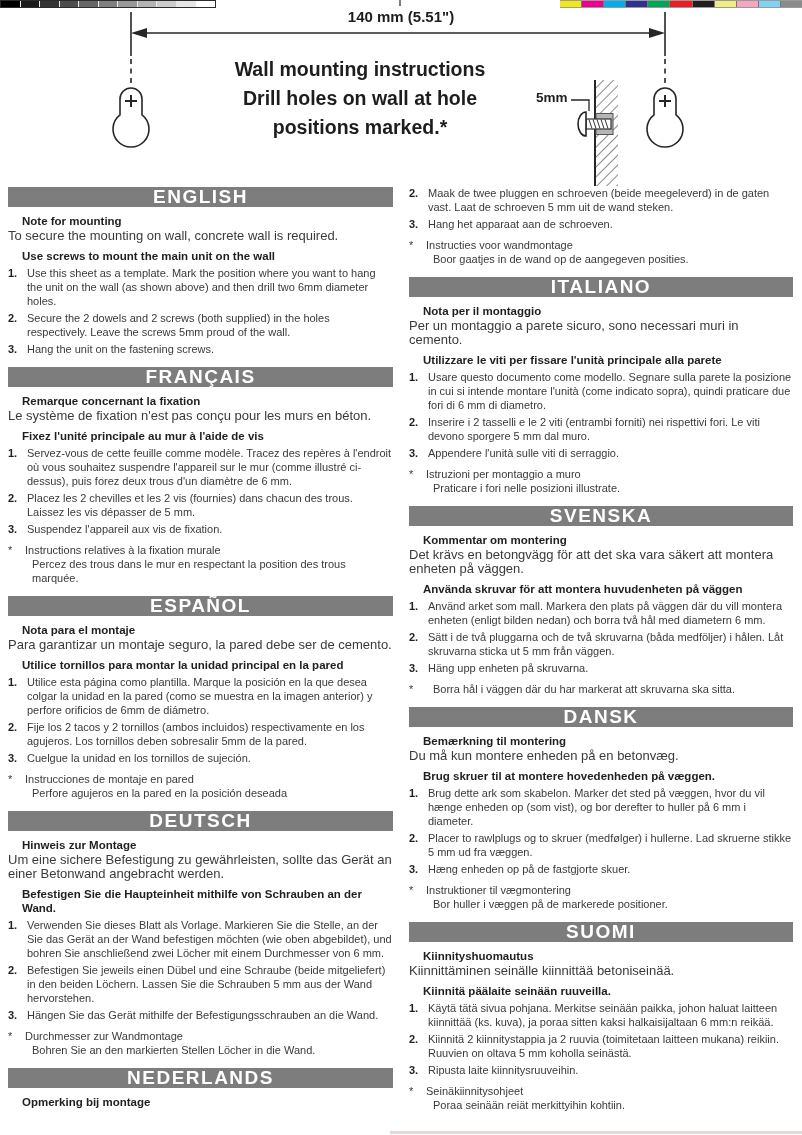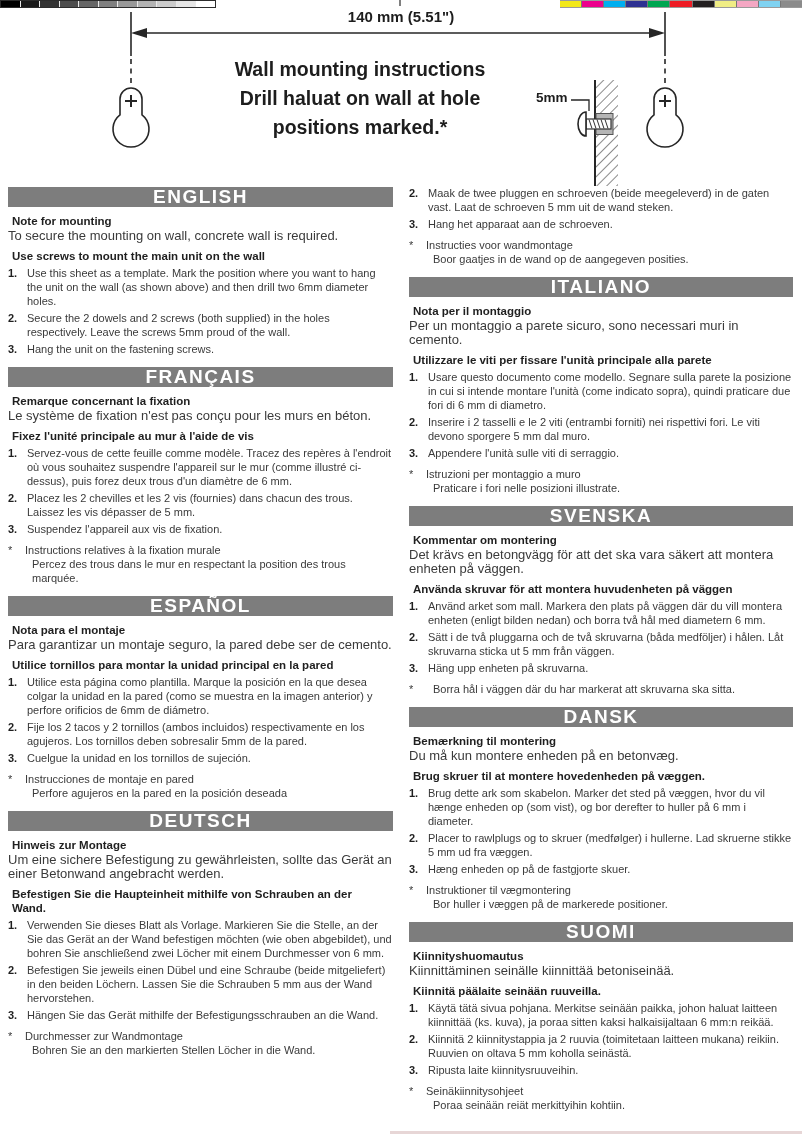--- a/index.html
+++ b/index.html
@@ -26,21 +26,21 @@
   #gap-label  { position:absolute; left:536px; top:90px; font-size:13.5px; font-weight:bold; color:#1d1d1d; }
 
   
   #col-left  { position:absolute; left:8px;   top:187px; width:385px; }
   #col-right { position:absolute; left:409px; top:183px; width:384px; }
 
   .bar { background:#7d7d7d; height:20px; margin:11px 0 7px; display:flex; align-items:center; justify-content:center; }
   .bar span { color:#ffffff; font-weight:bold; font-size:19px; letter-spacing:1.5px; }
   #col-left > .lang:first-child .bar { margin-top:0; }
 
-  .h { font-weight:bold; font-size:11.5px; color:#1f1f1f; margin:6px 4px 1px; line-height:14px; }
+  .h { font-weight:bold; font-size:11.5px; color:#1f1f1f; margin:6px 14px 1px; line-height:14px; }
   .b { font-size:13px; margin:0; line-height:14px; }
   .step { display:flex; margin:3px 0 2px; font-size:11px; line-height:14px; }
   .n { flex:0 0 19px; font-weight:bold; color:#1f1f1f; }
   .t { flex:1 1 auto; }
   .foot { display:flex; margin:7px 0 2px; font-size:11px; line-height:14px; }
   .foot .n { font-weight:normal; color:#3a3a3a; flex-basis:17px; }
   .ftl { display:block; }
   .ftb { display:block; padding-left:7px; }
   .cont { margin-bottom:2px; }
 </style>
@@ -123,21 +123,21 @@
         <line x1="601" y1="119.5" x2="604" y2="128.5"></line>
         <line x1="605" y1="119.5" x2="608" y2="128.5"></line>
       </g>
       <path d="M586 112 a8 12 0 0 0 0 24 Z" fill="#ffffff" stroke="#262626" stroke-width="1.6"></path>
     </g>
   </svg>
 
   <div id="dim-label">140 mm (5.51")</div>
   <div id="main-title">
     <div>Wall mounting instructions</div>
-    <div>Drill haluat on wall at hole</div>
+    <div>Drill holes on wall at hole</div>
     <div>positions marked.*</div>
   </div>
   <div id="gap-label">5mm</div>
 </div>
 
 <div id="col-left">
 
   <section class="lang">
     <div class="bar">
         <span>ENGLISH</span>
@@ -236,20 +236,27 @@
       </div>
     <div class="foot">
         <span class="n">*</span>
         <span class="t">
           <span class="ftl">Durchmesser zur Wandmontage</span>
           <span class="ftb">Bohren Sie an den markierten Stellen Löcher in die Wand.</span>
         </span>
       </div>
   </section>
 
+  <section class="lang">
+    <div class="bar">
+        <span>NEDERLANDS</span>
+      </div>
+    <p class="h">Opmerking bij montage</p>
+
+  </section>
 
 </div>
 
 <div id="col-right">
 
   <div class="cont">
     <div class="step">
         <span class="n">2.</span>
         <span class="t">Maak de twee pluggen en schroeven (beide meegeleverd) in de gaten vast. Laat de schroeven 5 mm uit de wand steken.</span>
       </div>

